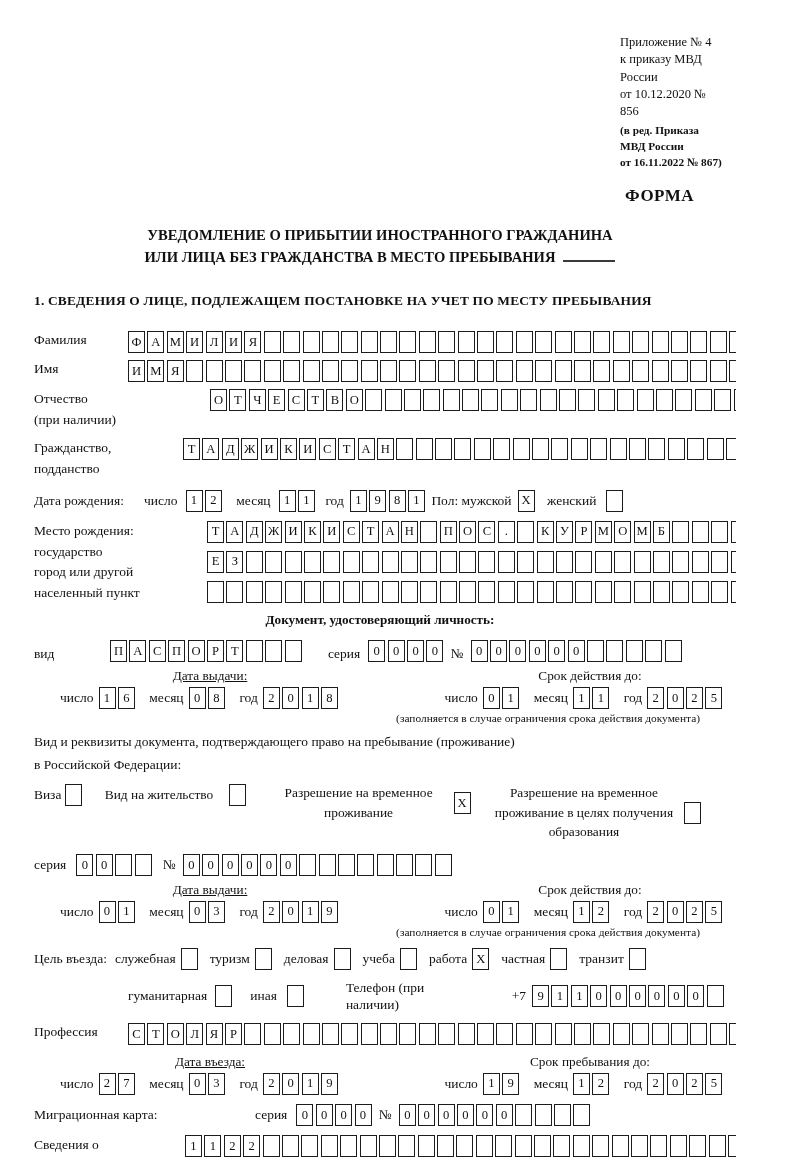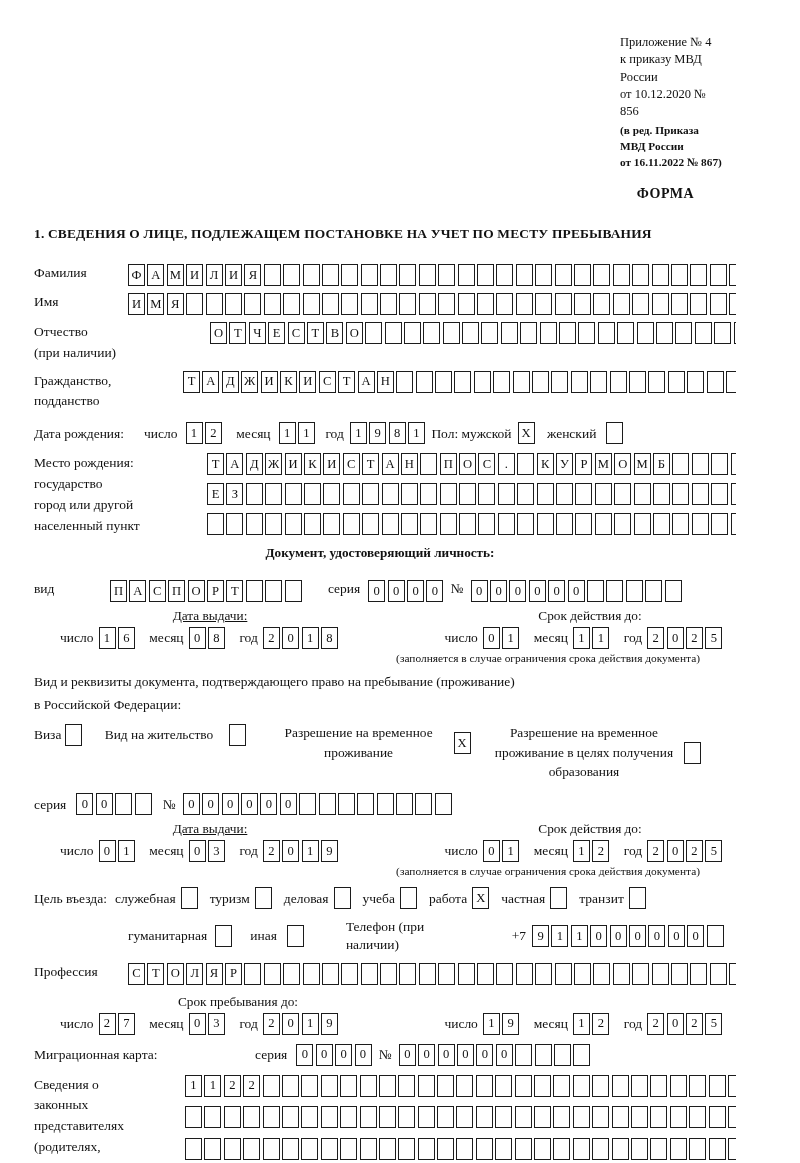--- a/index.html
+++ b/index.html
@@ -4,21 +4,21 @@
 <style>
   html,body{margin:0;padding:0;background:#ffffff;}
   .page{
     width:736px;height:1163px;background:#fff;box-sizing:border-box;
     padding:34px 10px 10px 34px;position:relative;overflow:hidden;
     font-family:"Liberation Serif",serif;color:#111;
   }
   
   .appendix{margin-left:586px;font-size:12.5px;line-height:1.38;}
   .appendix .amend{font-size:11.3px;margin-top:3px;line-height:1.4;font-weight:bold;}
-  .forma{font-weight:bold;font-size:14px;text-align:right;padding-right:32px;margin-top:15px;letter-spacing:.5px;}
+  .forma{font-weight:bold;font-size:17px;text-align:right;padding-right:32px;margin-top:15px;letter-spacing:.5px;}
   
   .title{font-weight:bold;font-size:14.6px;text-align:center;margin-top:18px;line-height:1.55;}
   .title-blank{display:inline-block;width:52px;border-bottom:2px solid #3a3a3a;height:12px;margin-left:8px;}
   .sec-head{font-weight:bold;font-size:13.4px;margin-top:24px;letter-spacing:.2px;}
   
   .frow{display:flex;align-items:flex-start;margin-top:7px;font-size:13.5px;line-height:1.3;}
   .flabel{flex:none;}
   .cells{display:flex;flex:none;}
   .cell{
     flex:none;display:inline-flex;align-items:center;justify-content:center;
@@ -63,20 +63,24 @@
     <div>Приложение № 4</div>
     <div>к приказу МВД России</div>
     <div>от 10.12.2020 № 856</div>
     <div class="amend">
       <div>(в ред. Приказа МВД России</div>
       <div>от 16.11.2022 № 867)</div>
     </div>
   </div>
   <div class="forma">ФОРМА</div>
 
+  <div class="title">
+    <div>УВЕДОМЛЕНИЕ О ПРИБЫТИИ ИНОСТРАННОГО ГРАЖДАНИНА</div>
+    <div><span>ИЛИ ЛИЦА БЕЗ ГРАЖДАНСТВА В МЕСТО ПРЕБЫВАНИЯ</span><span class="title-blank"></span></div>
+  </div>
 
   <div class="sec-head">1. СВЕДЕНИЯ О ЛИЦЕ, ПОДЛЕЖАЩЕМ ПОСТАНОВКЕ НА УЧЕТ ПО МЕСТУ ПРЕБЫВАНИЯ</div>
 
   <div class="frow" style="margin-top:22px;">
     <span class="flabel lw-94">Фамилия</span>
     <span class="cells">
         <span class="cell">Ф</span>
         <span class="cell">А</span>
         <span class="cell">М</span>
         <span class="cell">И</span>
@@ -344,21 +348,21 @@
           <span class="cell"></span>
           <span class="cell"></span>
           <span class="cell"></span>
           <span class="cell"></span>
           <span class="cell"></span>
         </span>
     </span>
   </div>
 
   <div class="doc-head">Документ, удостоверяющий личность:</div>
-  <div class="frow" style="align-items:flex-start;margin-top:19px;">
+  <div class="frow" style="align-items:flex-end;margin-top:12px;">
     <span class="flabel" style="width:76px;">вид</span>
     <span class="cells">
         <span class="cell">П</span>
         <span class="cell">А</span>
         <span class="cell">С</span>
         <span class="cell">П</span>
         <span class="cell">О</span>
         <span class="cell">Р</span>
         <span class="cell">Т</span>
         <span class="cell"></span>
@@ -625,20 +629,21 @@
         <span class="cell"></span>
         <span class="cell"></span>
         <span class="cell"></span>
         <span class="cell"></span>
         <span class="cell"></span>
         <span class="cell"></span>
       </span>
   </div>
 
   <div class="dhead" style="margin-top:9px;">
+    <span class="dh-l">Дата въезда:</span>
     <span class="dh-r">Срок пребывания до:</span>
   </div>
   <div class="daterow">
     <span class="dgroup dg-l">
       <span class="w">число</span>
         <span class="cells">
           <span class="cell">2</span>
           <span class="cell">7</span>
         </span>
         <span class="gap"></span>

